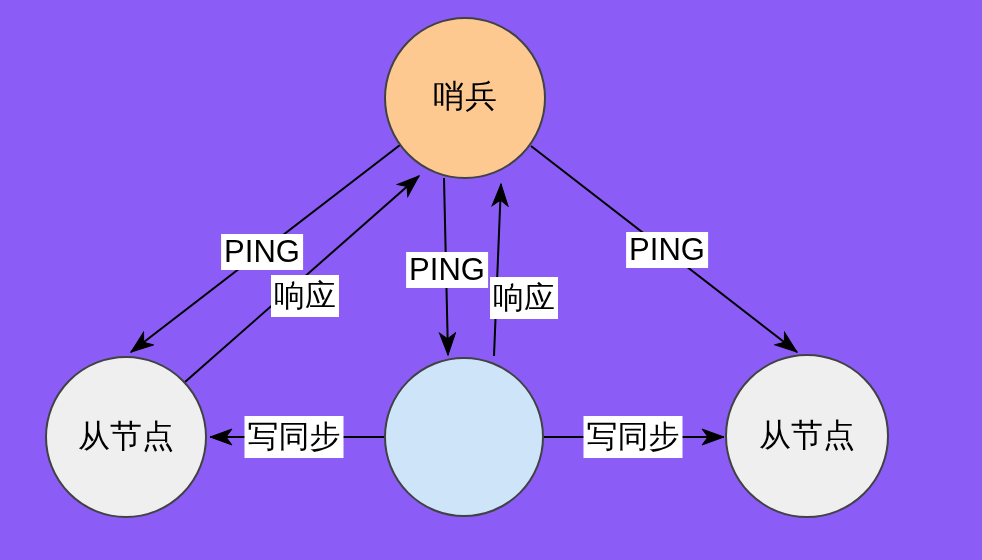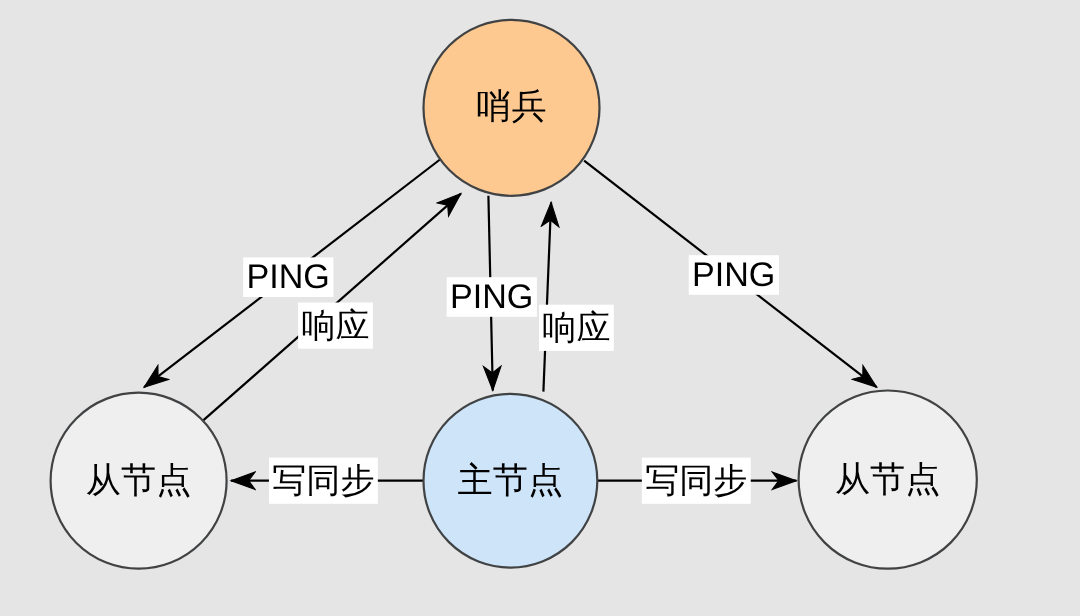--- a/index.html
+++ b/index.html
@@ -1,20 +1,20 @@
 <!DOCTYPE html>
 <html><head>
 <meta charset="utf-8">
 <style>
   html, body { margin: 0; padding: 0; background: #ffffff; }
   .canvas {
     position: relative;
     width: 982px;
     height: 560px;
-    background: #e5e5e5;
+    background: #8b5cf6;
     font-family: "Liberation Sans", sans-serif;
     overflow: hidden;
   }
   .diagram-svg { position: absolute; left: 0; top: 0; }
   .edge-line {
     stroke: #000000;
     stroke-width: 2;
     fill: none;
   }
   .node-circle {
@@ -61,21 +61,20 @@
     <line class="edge-line" x1="543" y1="437" x2="724" y2="437" marker-end="url(#arrowhead)"></line>
 
     <circle class="node-circle" cx="465" cy="98" r="80" fill="#FDC990"></circle>
     <circle class="node-circle" cx="126" cy="437" r="80" fill="#EFEFEF"></circle>
     <circle class="node-circle" cx="464" cy="437" r="79" fill="#CDE4F9"></circle>
     <circle class="node-circle" cx="807" cy="436" r="81" fill="#EFEFEF"></circle>
   </svg>
 
   <div class="node-label" style="left:465px; top:97px;">哨兵</div>
   <div class="node-label" style="left:126px; top:437px;">从节点</div>
-  <div class="node-label" style="left:464px; top:437px;">主节点</div>
   <div class="node-label" style="left:807px; top:436px;">从节点</div>
 
   <div class="edge-label" style="left:262px; top:252px;">PING</div>
   <div class="edge-label" style="left:305px; top:296px;">响应</div>
   <div class="edge-label" style="left:447px; top:270px;">PING</div>
   <div class="edge-label" style="left:524px; top:298px;">响应</div>
   <div class="edge-label" style="left:667px; top:250px;">PING</div>
   <div class="edge-label" style="left:294px; top:437px;">写同步</div>
   <div class="edge-label" style="left:633px; top:437px;">写同步</div>
 

